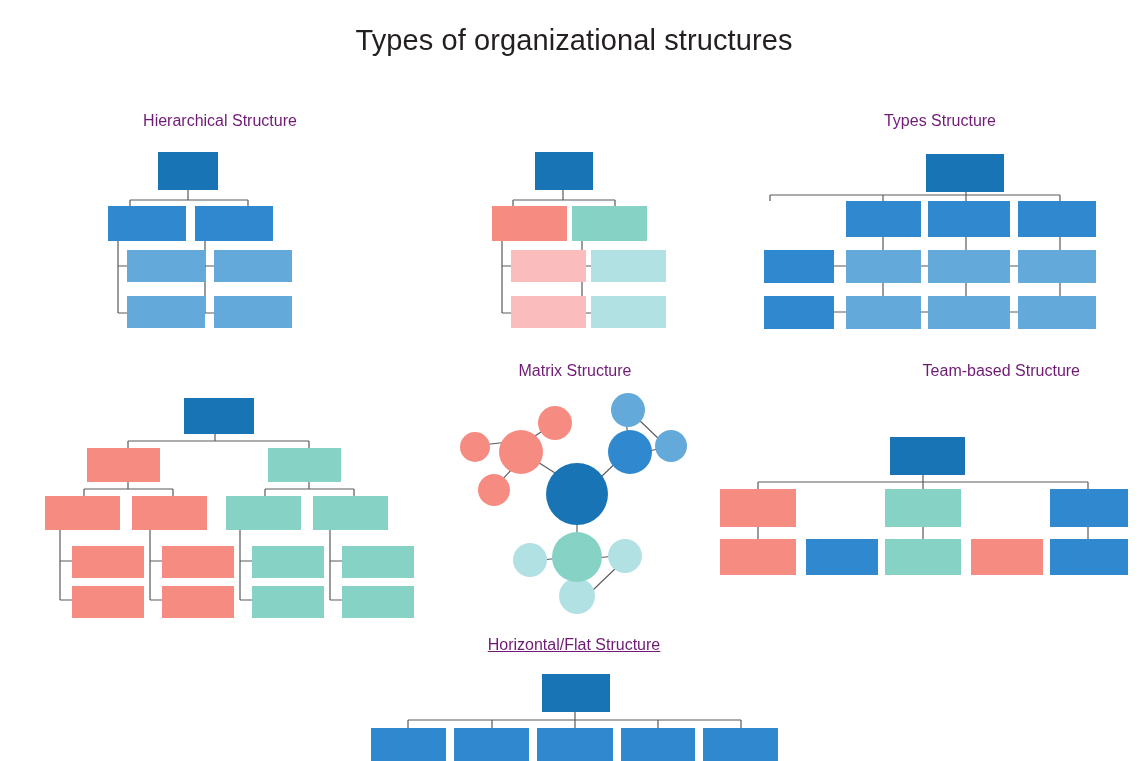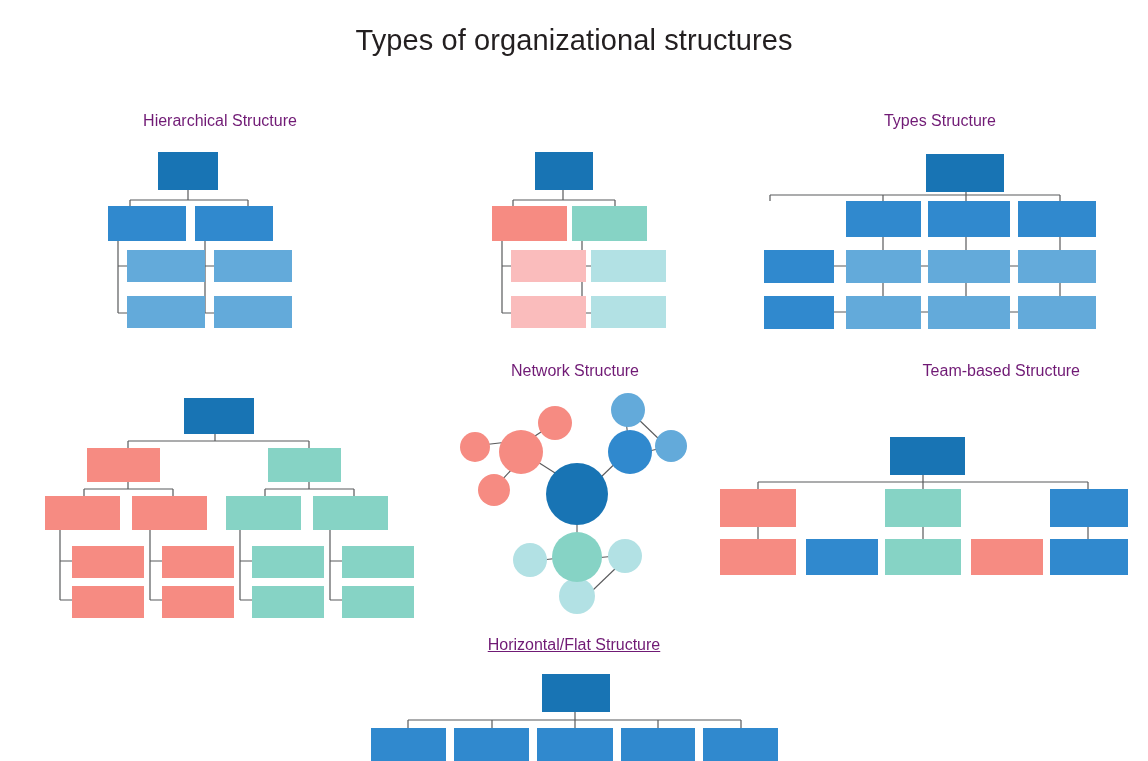--- a/index.html
+++ b/index.html
@@ -144,21 +144,21 @@
     <rect class="node-box" x="32" y="150" width="72" height="32" fill="#f68b82"></rect>
     <rect class="node-box" x="122" y="150" width="72" height="32" fill="#f68b82"></rect>
     <rect class="node-box" x="212" y="150" width="72" height="32" fill="#86d3c5"></rect>
     <rect class="node-box" x="302" y="150" width="72" height="32" fill="#86d3c5"></rect>
     <rect class="node-box" x="32" y="190" width="72" height="32" fill="#f68b82"></rect>
     <rect class="node-box" x="122" y="190" width="72" height="32" fill="#f68b82"></rect>
     <rect class="node-box" x="212" y="190" width="72" height="32" fill="#86d3c5"></rect>
     <rect class="node-box" x="302" y="190" width="72" height="32" fill="#86d3c5"></rect>
   </svg>
 
-  <div class="chart-title" style="left:455px; top:362px; width:240px;">Network Structure</div>
+  <div class="chart-title" style="left:455px; top:362px; width:240px;">Matrix Structure</div>
 
   <svg class="diagram" style="left:450px; top:390px;" width="250" height="230" viewBox="0 0 250 230">
 
     <path class="net-link" d="M 124 95 L 72 62"></path>
     <path class="net-link" d="M 150 88 L 177 62"></path>
     <path class="net-link" d="M 127 122 L 127 155"></path>
 
     <path class="net-link" d="M 58 52 L 32 55"></path>
     <path class="net-link" d="M 82 48 L 97 38"></path>
     <path class="net-link" d="M 64 77 L 50 92"></path>

